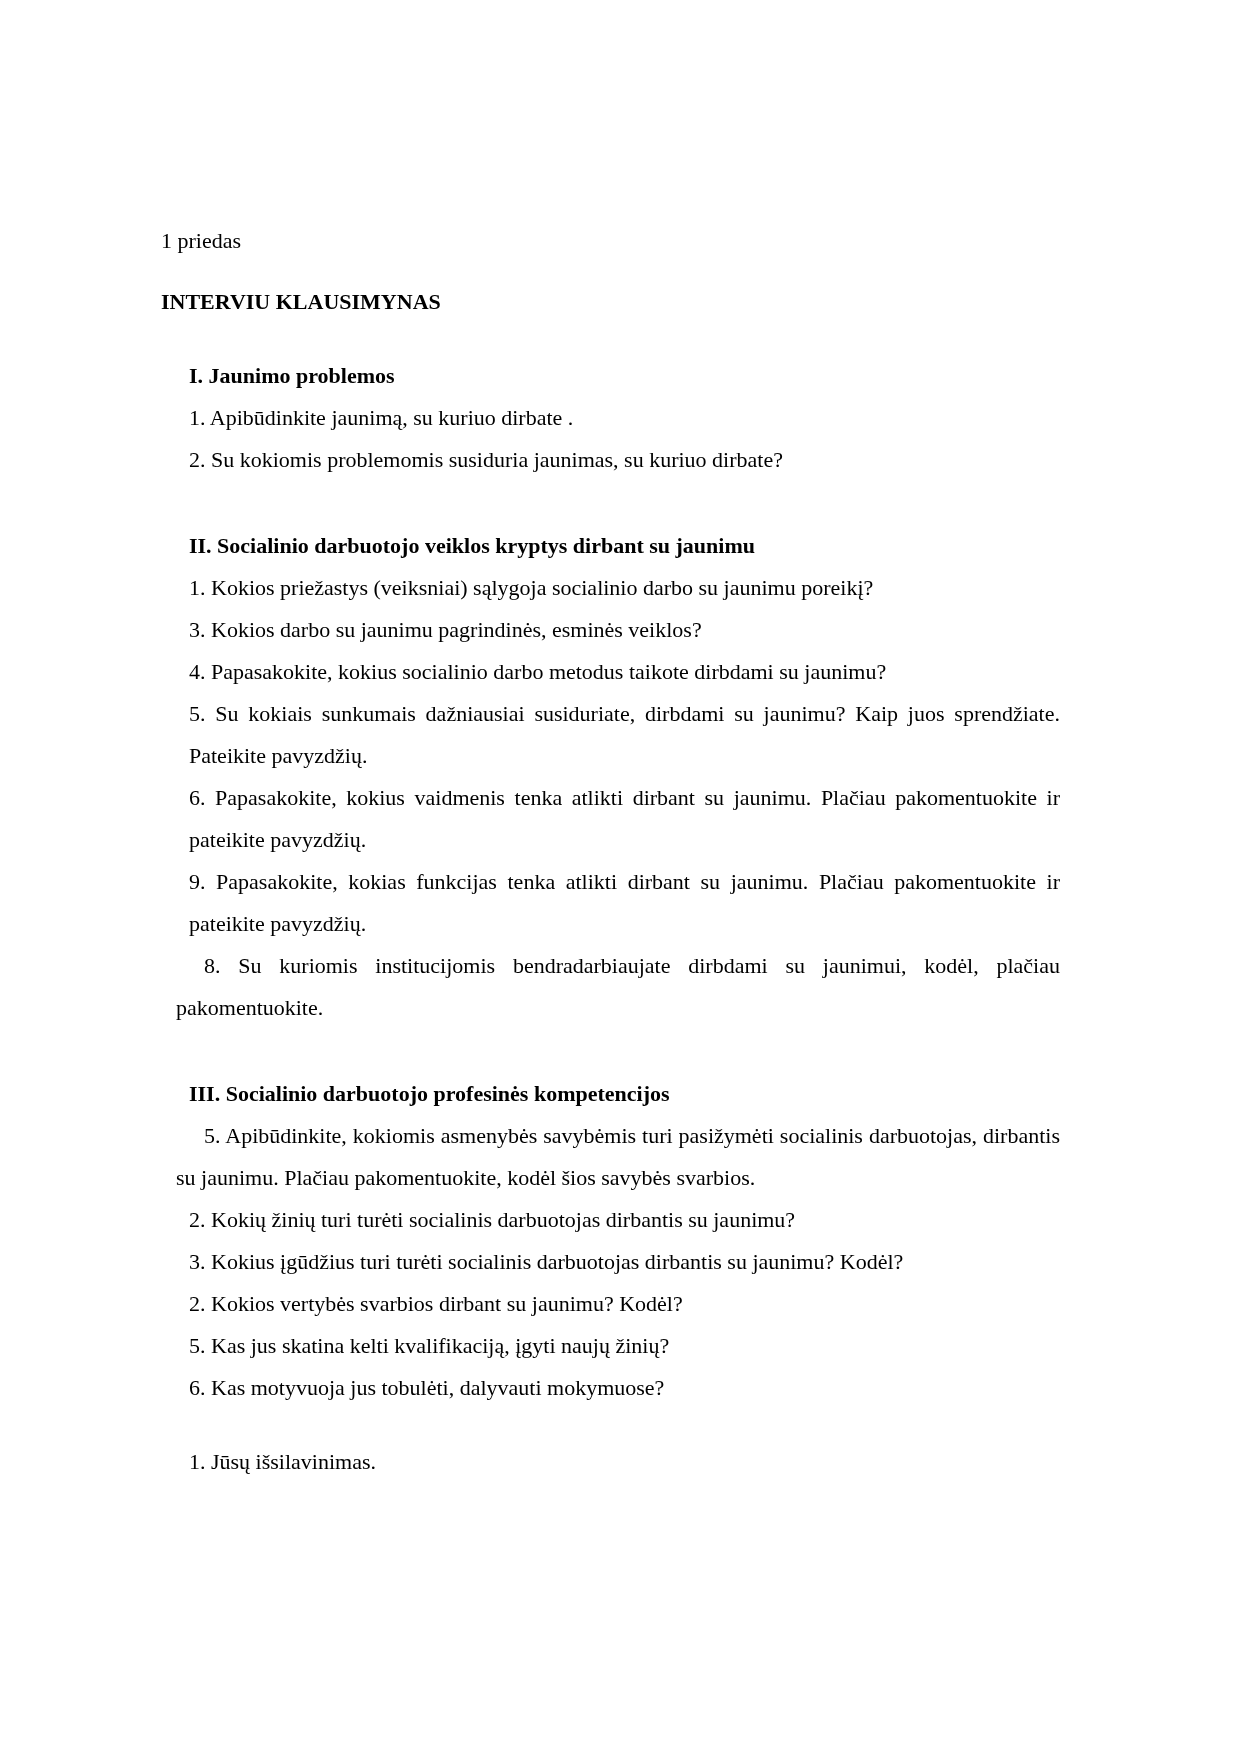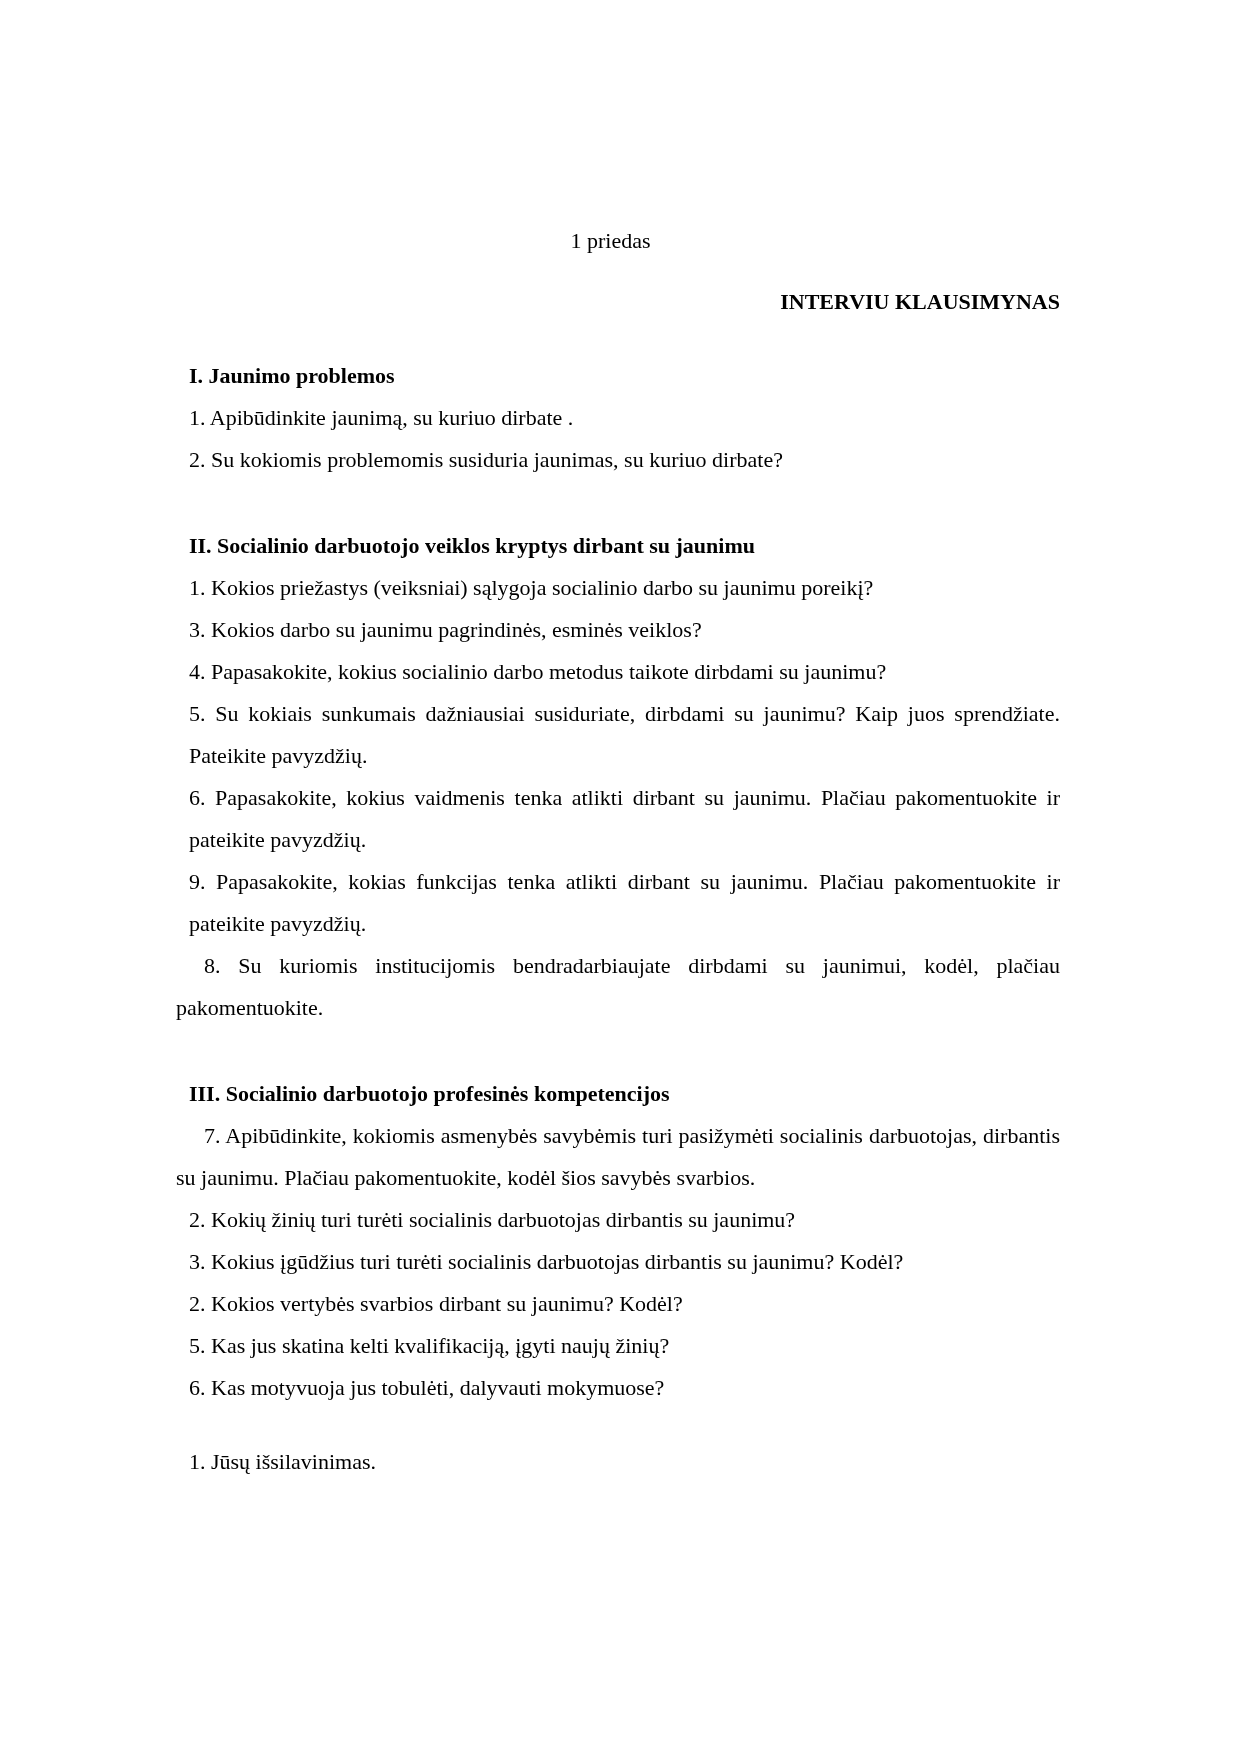--- a/index.html
+++ b/index.html
@@ -14,24 +14,24 @@
     -webkit-font-smoothing: antialiased;
   }
   .page {
     box-sizing: border-box;
     width: 1240px;
     height: 1754px;
     padding: 220px 180px 0 161px;
     overflow: hidden;
   }
   .doc-ref {
-    text-align: center;
+    text-align: left;
   }
   .title {
-    text-align: right;
+    text-align: left;
     font-weight: bold;
     margin: 19px 0 0 0;
   }
   h2 {
     font-size: inherit;
     line-height: inherit;
     font-weight: bold;
     margin: 44px 0 0 28px;
   }
   h2.after-title { margin-top: 32px; }
@@ -63,21 +63,21 @@
     <p class="q ind">3. Kokios darbo su jaunimu pagrindinės, esminės veiklos?</p>
     <p class="q ind">4. Papasakokite, kokius socialinio darbo metodus taikote dirbdami su jaunimu?</p>
     <p class="q ind justify">5. Su kokiais sunkumais dažniausiai susiduriate, dirbdami su jaunimu? Kaip juos sprendžiate. Pateikite pavyzdžių.</p>
     <p class="q ind justify">6. Papasakokite, kokius vaidmenis tenka atlikti dirbant su jaunimu. Plačiau pakomentuokite ir pateikite pavyzdžių.</p>
     <p class="q ind justify">9. Papasakokite, kokias funkcijas tenka atlikti dirbant su jaunimu. Plačiau pakomentuokite ir pateikite pavyzdžių.</p>
     <p class="q para-indent justify">8. Su kuriomis institucijomis bendradarbiaujate dirbdami su jaunimui, kodėl, plačiau pakomentuokite.</p>
   </section>
 
   <section>
     <h2>III. Socialinio darbuotojo profesinės kompetencijos</h2>
-    <p class="q para-indent justify">7. Apibūdinkite, kokiomis asmenybės savybėmis turi pasižymėti socialinis darbuotojas, dirbantis su jaunimu. Plačiau pakomentuokite, kodėl šios savybės svarbios.</p>
+    <p class="q para-indent justify">5. Apibūdinkite, kokiomis asmenybės savybėmis turi pasižymėti socialinis darbuotojas, dirbantis su jaunimu. Plačiau pakomentuokite, kodėl šios savybės svarbios.</p>
     <p class="q ind">2. Kokių žinių turi turėti socialinis darbuotojas dirbantis su jaunimu?</p>
     <p class="q ind">3. Kokius įgūdžius turi turėti socialinis darbuotojas dirbantis su jaunimu? Kodėl?</p>
     <p class="q ind">2. Kokios vertybės svarbios dirbant su jaunimu? Kodėl?</p>
     <p class="q ind">5. Kas jus skatina kelti kvalifikaciją, įgyti naujų žinių?</p>
     <p class="q ind">6. Kas motyvuoja jus tobulėti, dalyvauti mokymuose?</p>
   </section>
 
   <section>
     <p class="q ind gap-top">1. Jūsų išsilavinimas.</p>
   </section>

